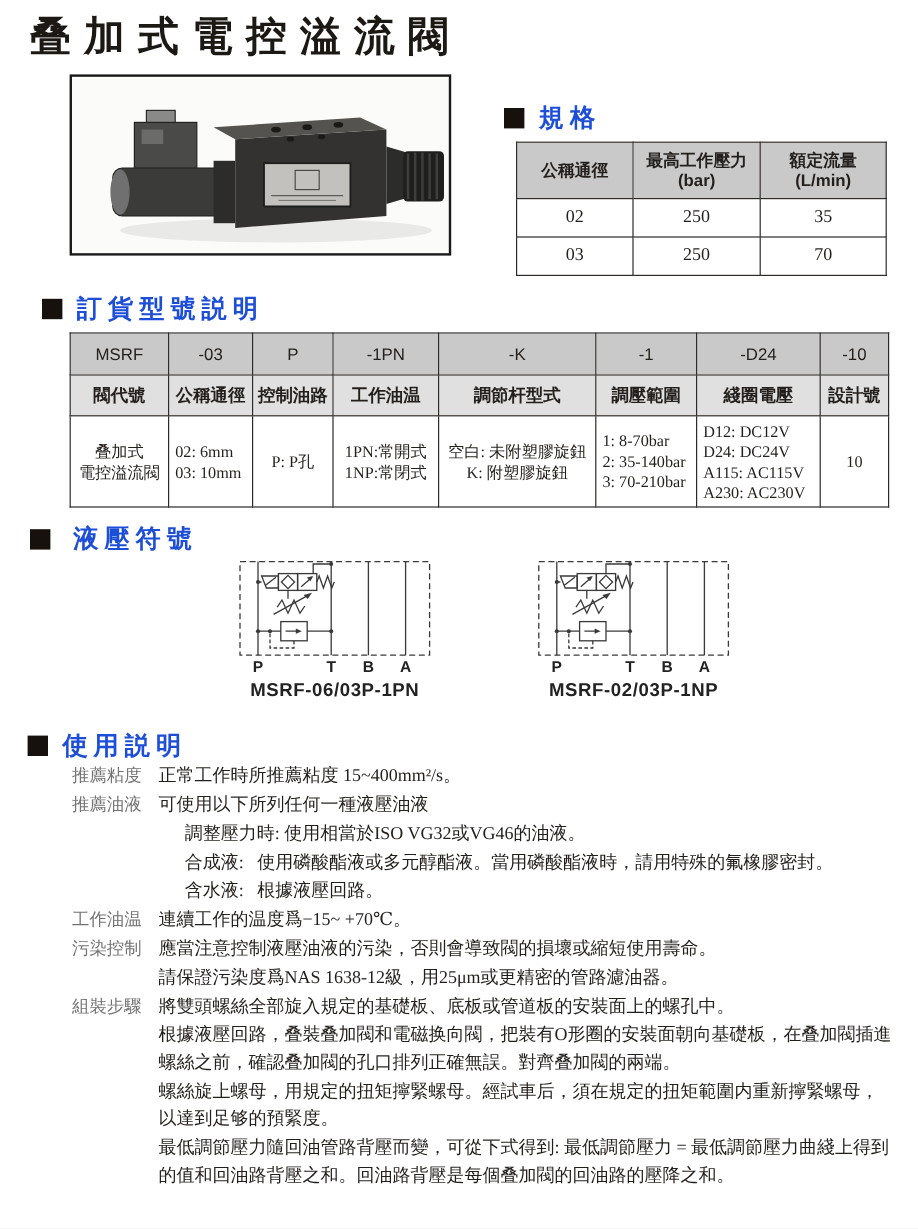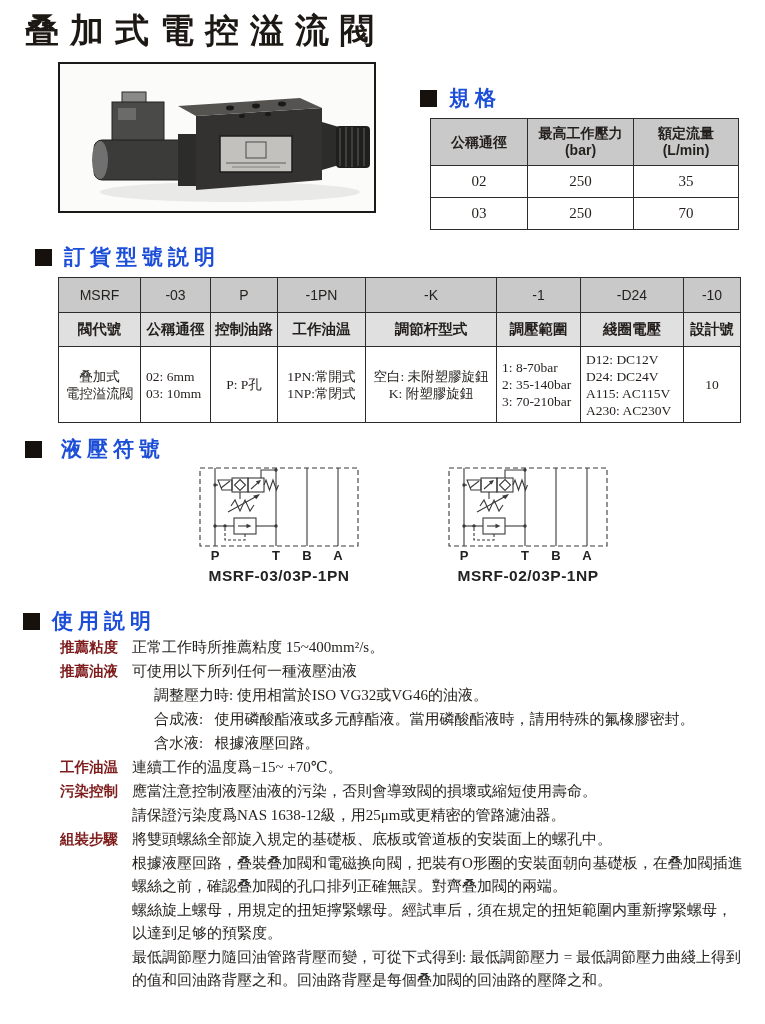--- a/index.html
+++ b/index.html
@@ -43,21 +43,21 @@
   
   .diag{position:absolute;width:172px;}
   .diag svg{display:block;}
   .diag .cap{margin-top:3px;text-align:center;font-family:"Liberation Sans","DejaVu Sans",sans-serif;
              font-weight:bold;font-size:15.5px;letter-spacing:0.5px;color:#222;}
 
   
   #usage{position:absolute;left:60px;top:636px;width:684px;}
   .urow{display:flex;align-items:flex-start;margin-bottom:1px;}
   .urow .ulabel{flex:0 0 72px;font-family:"Liberation Sans","DejaVu Sans",sans-serif;
-                font-weight:bold;font-size:14.5px;line-height:23px;color:#7f1d1d;}
+                font-weight:normal;font-size:14.5px;line-height:23px;color:#737373;}
   .urow .utext{flex:1;font-size:15px;line-height:23px;white-space:pre-wrap;}
   .urow.indent .utext{padding-left:22px;}
 </style>
 </head>
 <body>
 
 <div id="canvas">
 
   <div class="page-title">叠加式電控溢流閥</div>
 
@@ -237,21 +237,21 @@
           <circle cx="83" cy="64" r="1.7"></circle>
           <circle cx="32" cy="64" r="1.7"></circle>
       </g>
       <g font-family="Liberation Sans, DejaVu Sans, sans-serif" font-size="13" font-weight="bold" fill="#222" text-anchor="middle">
         <text x="22" y="98">P</text>
         <text x="83" y="98">T</text>
         <text x="114" y="98">B</text>
         <text x="145" y="98">A</text>
       </g>
     </svg>
-    <div class="cap">MSRF-03/03P-1PN</div>
+    <div class="cap">MSRF-06/03P-1PN</div>
   </div>
 
   <div class="diag" style="left:442px;top:462px;">
     <svg width="172" height="102" viewBox="0 0 172 102">
       <g fill="none" stroke="#3a3a3a" stroke-width="1.1">
         <rect x="7" y="6" width="158" height="78" stroke-dasharray="5,3"></rect>
         <path d="M22,6 V84"></path>
           <path d="M83,6 V84"></path>
           <path d="M114,6 V84"></path>
           <path d="M145,6 V84"></path>

